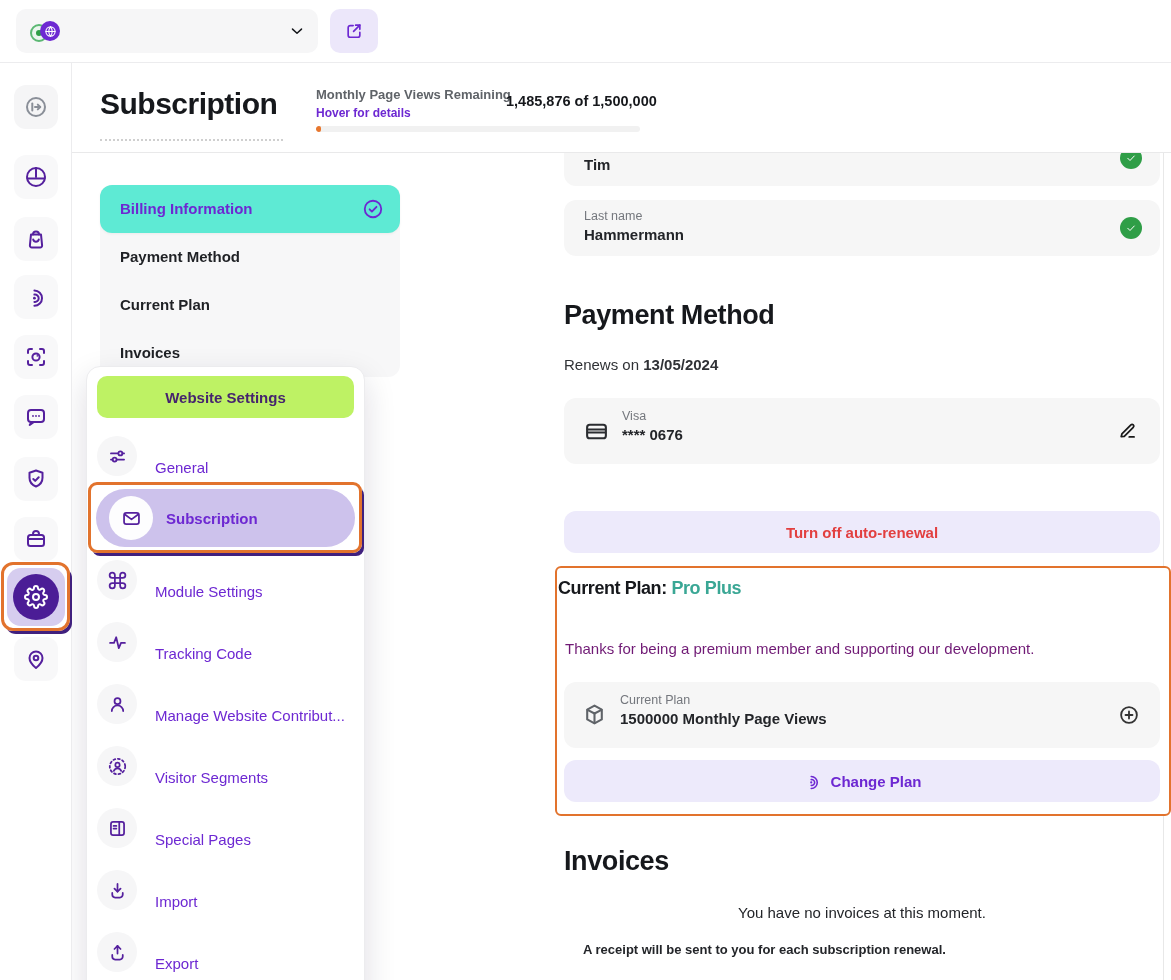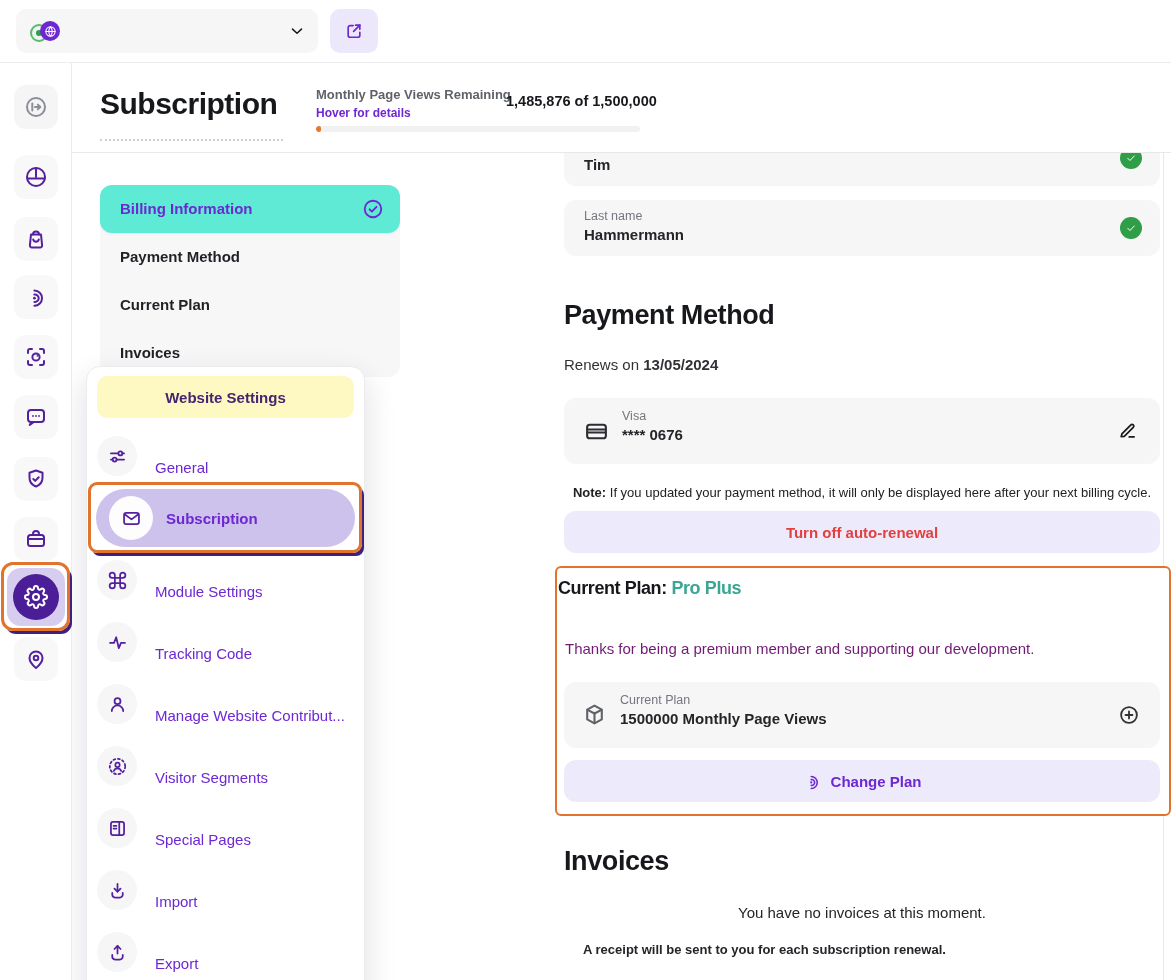--- a/index.html
+++ b/index.html
@@ -43,21 +43,21 @@
   
   .navcard{left:29px;top:33px;width:300px;height:192px;background:#f7f7f8;border-radius:12px;}
   .navrow{position:absolute;left:0;width:300px;height:48px;cursor:pointer;}
   .navrow .lbl{position:absolute;left:20px;top:15px;font-size:15px;font-weight:700;color:#1f2125;}
   .navrow.active{background:#5eead4;border-radius:12px;box-shadow:0 1px 3px rgba(0,0,0,.05);}
   .navrow.active .lbl{color:#6d28d2;}
   .navrow .ck{position:absolute;right:16px;top:13px;width:22px;height:22px;color:#6d28d2;}
 
   
   .popup{left:15px;top:214px;width:277px;height:640px;background:#fff;border:1px solid #ececee;border-radius:14px;box-shadow:0 12px 32px rgba(20,10,50,.14);z-index:25;}
-  .popup-head{position:absolute;left:10px;top:9px;width:257px;height:42px;background:#fef9c3;border-radius:10px;display:flex;align-items:center;justify-content:center;font-size:15px;font-weight:700;color:#46246e;}
+  .popup-head{position:absolute;left:10px;top:9px;width:257px;height:42px;background:#bef264;border-radius:10px;display:flex;align-items:center;justify-content:center;font-size:15px;font-weight:700;color:#46246e;}
   .menu-item{position:absolute;left:10px;width:257px;height:40px;display:flex;align-items:flex-end;cursor:pointer;}
   .menu-ic{width:40px;height:40px;border-radius:50%;background:#f6f6f7;color:#55209e;display:flex;align-items:center;justify-content:center;flex:0 0 40px;}
   .menu-label{margin-left:18px;font-size:15px;font-weight:500;color:#6d28d2;white-space:nowrap;}
   .menu-active{position:absolute;left:9px;top:122px;width:259px;height:58px;border-radius:29px;background:#cdc2ec;display:flex;align-items:center;cursor:pointer;}
   .menu-active .wc{width:44px;height:44px;margin-left:13px;border-radius:50%;background:#fdfdfe;color:#55209e;display:flex;align-items:center;justify-content:center;}
   .menu-active .menu-label{margin-left:13px;font-weight:600;}
 
   
   .grow{background:#f6f6f6;border-radius:12px;}
   .badge{position:absolute;width:22px;height:22px;border-radius:50%;background:#2f9e47;color:#fff;display:flex;align-items:center;justify-content:center;}
@@ -268,23 +268,20 @@
         </span>
       <span style="position:absolute;left:58px;top:11px" class="field-label">Visa</span>
       <span style="position:absolute;left:58px;top:28px" class="field-value">**** 0676</span>
       <span style="position:absolute;right:22px;top:22px;color:#1a1a1a;cursor:pointer">
           <svg width="21" height="21" viewBox="0 0 24 24" stroke-width="1.8">
             <path d="M4.8 19l.8-3.1L15.9 5.6a1.9 1.9 0 012.7 2.7L8.3 18.6 4.8 19z"></path>
             <path d="M14 19.4h5.5"></path>
           </svg>
         </span>
     </div>
-    <div class="abs" style="left:493px;top:333px;width:596px;text-align:center;font-size:13px;color:#222;white-space:nowrap">
-      <b>Note:</b><span> If you updated your payment method, it will only be displayed here after your next billing cycle.</span>
-    </div>
     <div class="abs lavbtn" style="left:493px;top:359px;width:596px;height:42px;color:#e23f3f">Turn off auto-renewal</div>
 
     <div class="abs planbox">
       <div style="position:absolute;left:1px;top:10px;font-size:18px;letter-spacing:-.4px">
         <b style="color:#16181c;font-weight:800">Current Plan:</b><b style="color:#3aa795;font-weight:700"> Pro Plus</b>
       </div>
       <div style="position:absolute;left:8px;top:72px;font-size:15px;color:#701a75">Thanks for being a premium member and supporting our development.</div>
       <div class="grow" style="position:absolute;left:7px;top:114px;width:596px;height:66px">
         <span style="position:absolute;left:18px;top:20px;color:#5f6368">
             <svg width="25" height="25" viewBox="0 0 24 24" stroke-width="1.6">

